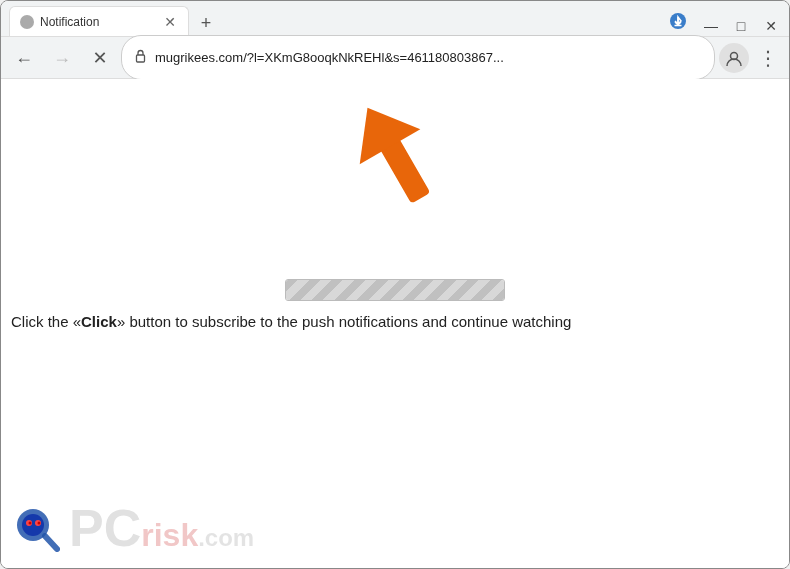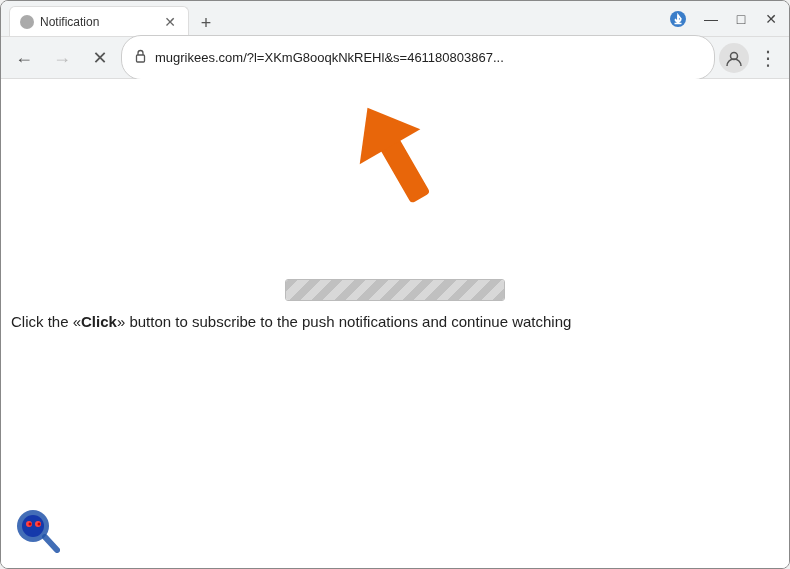--- a/index.html
+++ b/index.html
@@ -21,21 +21,21 @@
       display: flex;
       flex-direction: column;
       overflow: hidden;
     }
 
     
     .title-bar {
       background: #f1f3f4;
       height: 36px;
       display: flex;
-      align-items: center;
+      align-items: flex-end;
       border-bottom: 1px solid #ddd;
       padding: 0 8px;
     }
 
     .tab-area {
       display: flex;
       align-items: flex-end;
       flex: 1;
       height: 100%;
     }
@@ -394,16 +394,19 @@
         <circle cx="22" cy="26" r="16" fill="#2255aa" opacity="0.85"></circle>
         <circle cx="22" cy="26" r="11" fill="#1133aa" opacity="0.9"></circle>
 
         <circle cx="18" cy="24" r="3" fill="#ff4444"></circle>
         <circle cx="27" cy="24" r="3" fill="#ff4444"></circle>
         <circle cx="19" cy="24" r="1.5" fill="#cc0000"></circle>
         <circle cx="28" cy="24" r="1.5" fill="#cc0000"></circle>
 
         <line x1="34" y1="37" x2="46" y2="50" stroke="#2255aa" stroke-width="6" stroke-linecap="round" opacity="0.85"></line>
       </svg>
+      <span class="pcrisk-text">
+        <span style="font-size:52px;font-weight:900;color:#888;opacity:0.5;">PC</span><span style="font-size:32px;font-weight:700;color:#cc3333;opacity:0.55;">risk</span><span style="font-size:24px;color:#888;opacity:0.45;">.com</span>
+      </span>
     </div>
 
   </div>
 </div>
 
 </body></html>

